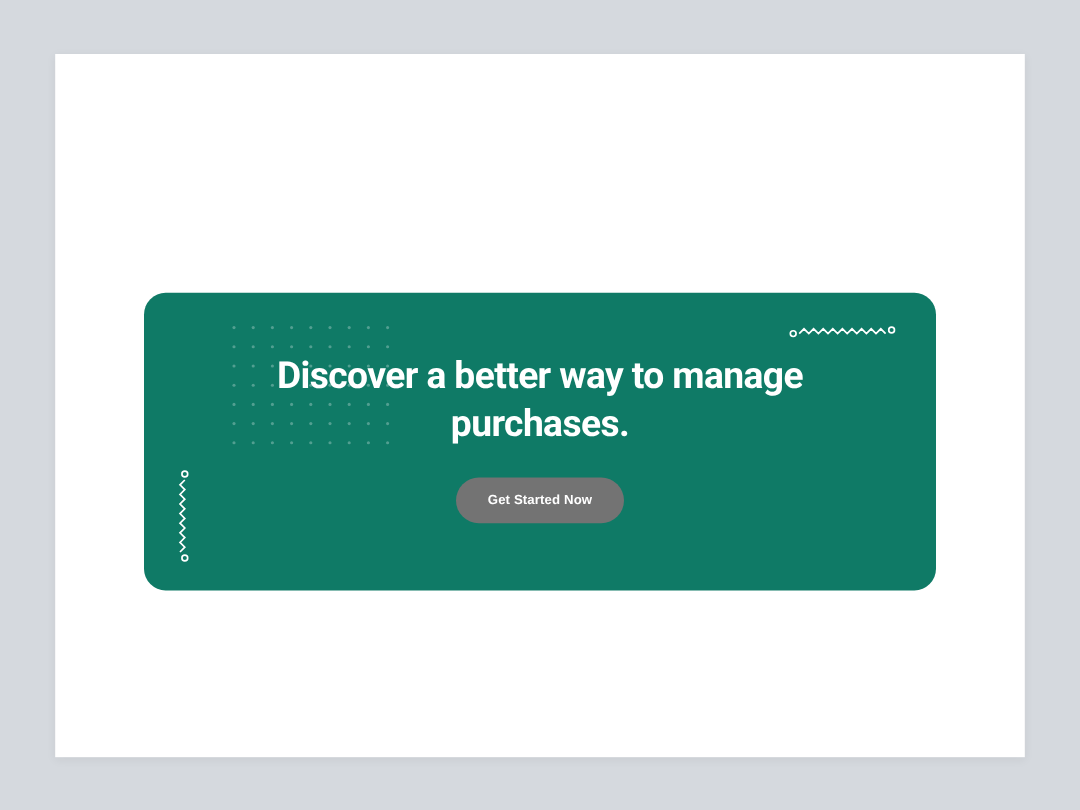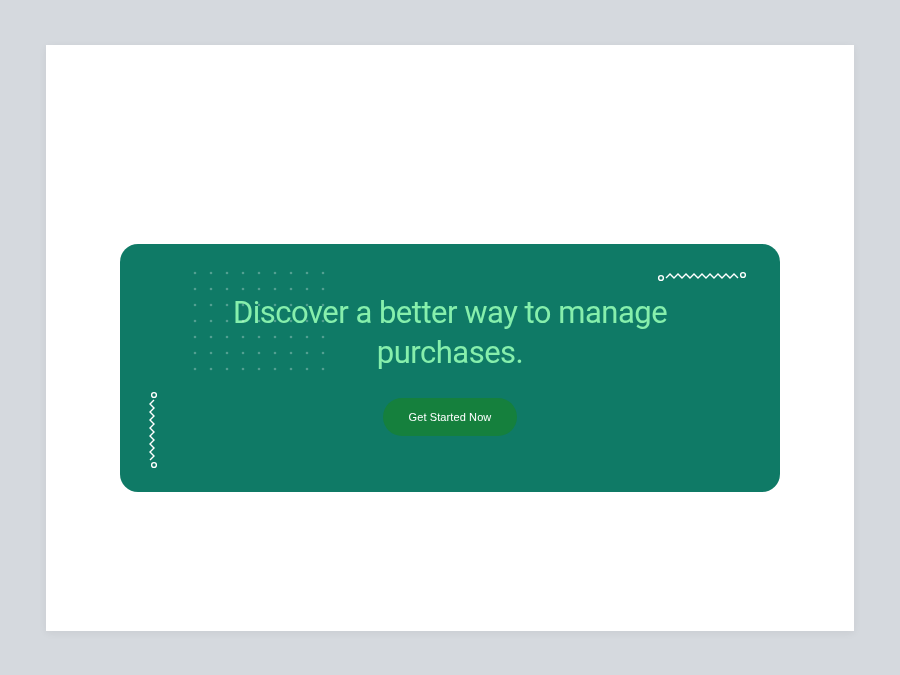--- a/index.html
+++ b/index.html
@@ -33,38 +33,38 @@
       border-radius: 18px;
       position: relative;
       overflow: hidden;
       display: flex;
       flex-direction: column;
       align-items: center;
       justify-content: center;
       padding: 30px 40px;
     }
     .headline {
-      color: #86efac;
+      color: #ffffff;
       font-size: 31px;
-      font-weight: 400;
+      font-weight: 700;
       text-align: center;
       line-height: 1.28;
       letter-spacing: -0.5px;
       max-width: 440px;
       margin-top: -6px;
     }
     .cta-button {
       margin-top: 26px;
-      background: #15803d;
+      background: #737373;
       color: #ffffff;
       border: none;
       border-radius: 999px;
       padding: 13px 26px;
       font-size: 11px;
-      font-weight: 400;
+      font-weight: 700;
       cursor: pointer;
       letter-spacing: 0.1px;
     }
     .decor-dots {
       position: absolute;
       top: 24px;
       left: 70px;
       opacity: 0.28;
       pointer-events: none;
     }

